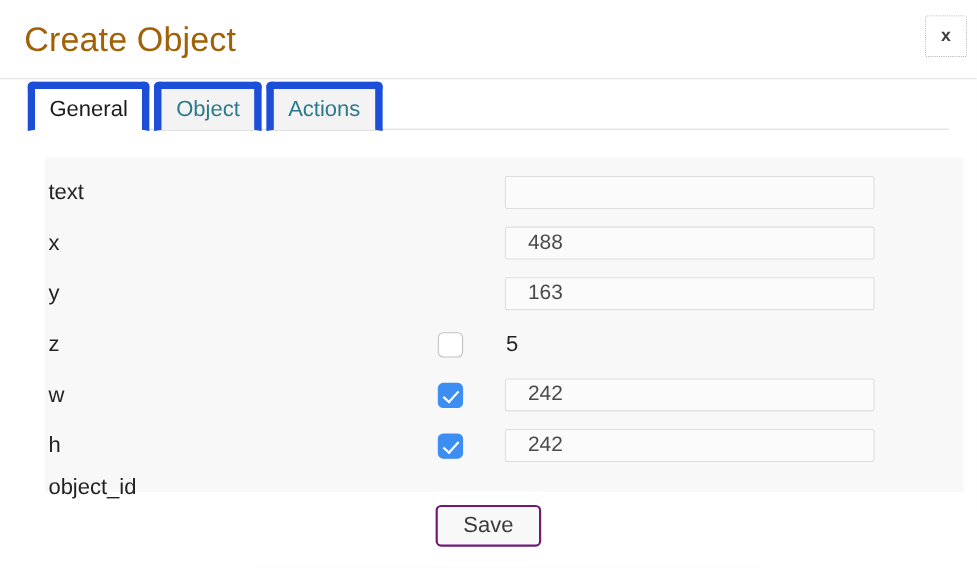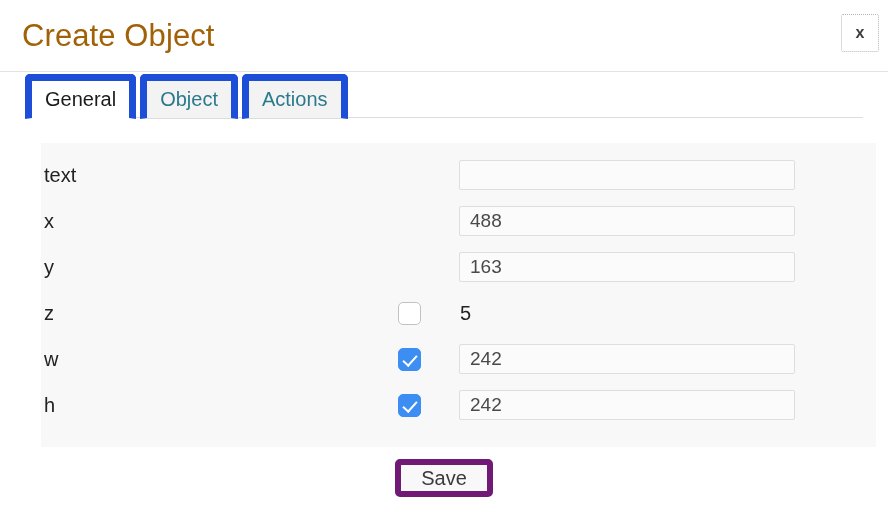--- a/index.html
+++ b/index.html
@@ -169,21 +169,21 @@
     top: 0;
     width: 336px;
     height: 30px;
     box-sizing: border-box;
     border: 1px solid #dedede;
     background: #fbfbfb;
     border-radius: 2px;
     font-family: "Liberation Sans", sans-serif;
     font-size: 19px;
     color: #4a4a4a;
-    padding: 0 10px;
+    padding: 0 20px;
     outline: none;
   }
   .field-static {
     position: absolute;
     left: 419px;
     top: 0;
     font-size: 20px;
     line-height: 30px;
     color: #222222;
   }
@@ -195,21 +195,21 @@
     top: 450px;
     width: 888px;
     height: 66px;
     text-align: center;
   }
   .save-button {
     margin-top: 9px;
     min-width: 96px;
     height: 38px;
     background: #f8f8f8;
-    border: 6px solid #701a75;
+    border: 2px solid #701a75;
     border-radius: 5px;
     font-family: "Liberation Sans", sans-serif;
     font-size: 20px;
     color: #3a3a3a;
     cursor: pointer;
     padding: 0 20px;
   }
 </style>
 </head>
 <body>
@@ -250,19 +250,22 @@
       <div class="field-row" style="top: 201px;">
         <div class="field-label">w</div>
         <button class="field-checkbox checked"></button>
         <input class="field-input" type="text" value="242" placeholder="" style="">
       </div>
       <div class="field-row" style="top: 247px;">
         <div class="field-label">h</div>
         <button class="field-checkbox checked"></button>
         <input class="field-input" type="text" value="242" placeholder="" style="">
       </div>
+      <div class="field-row" style="top: 285px;">
+        <div class="field-label">object_id</div>
+      </div>
     </div>
 
   <div class="dialog-footer">
     <button class="save-button">Save</button>
   </div>
 
 </div>
 
 </body></html>

